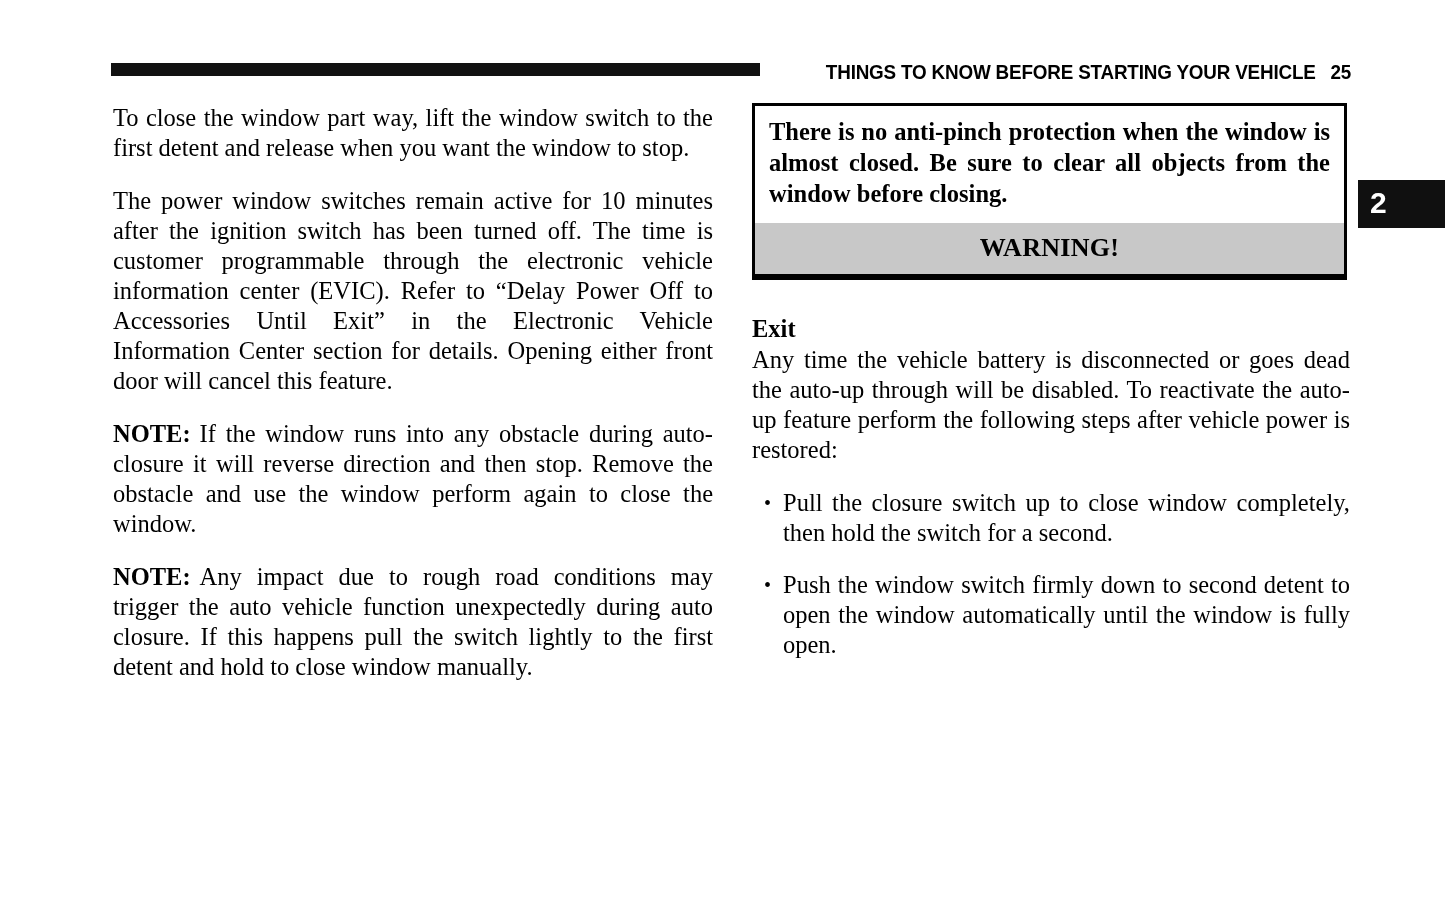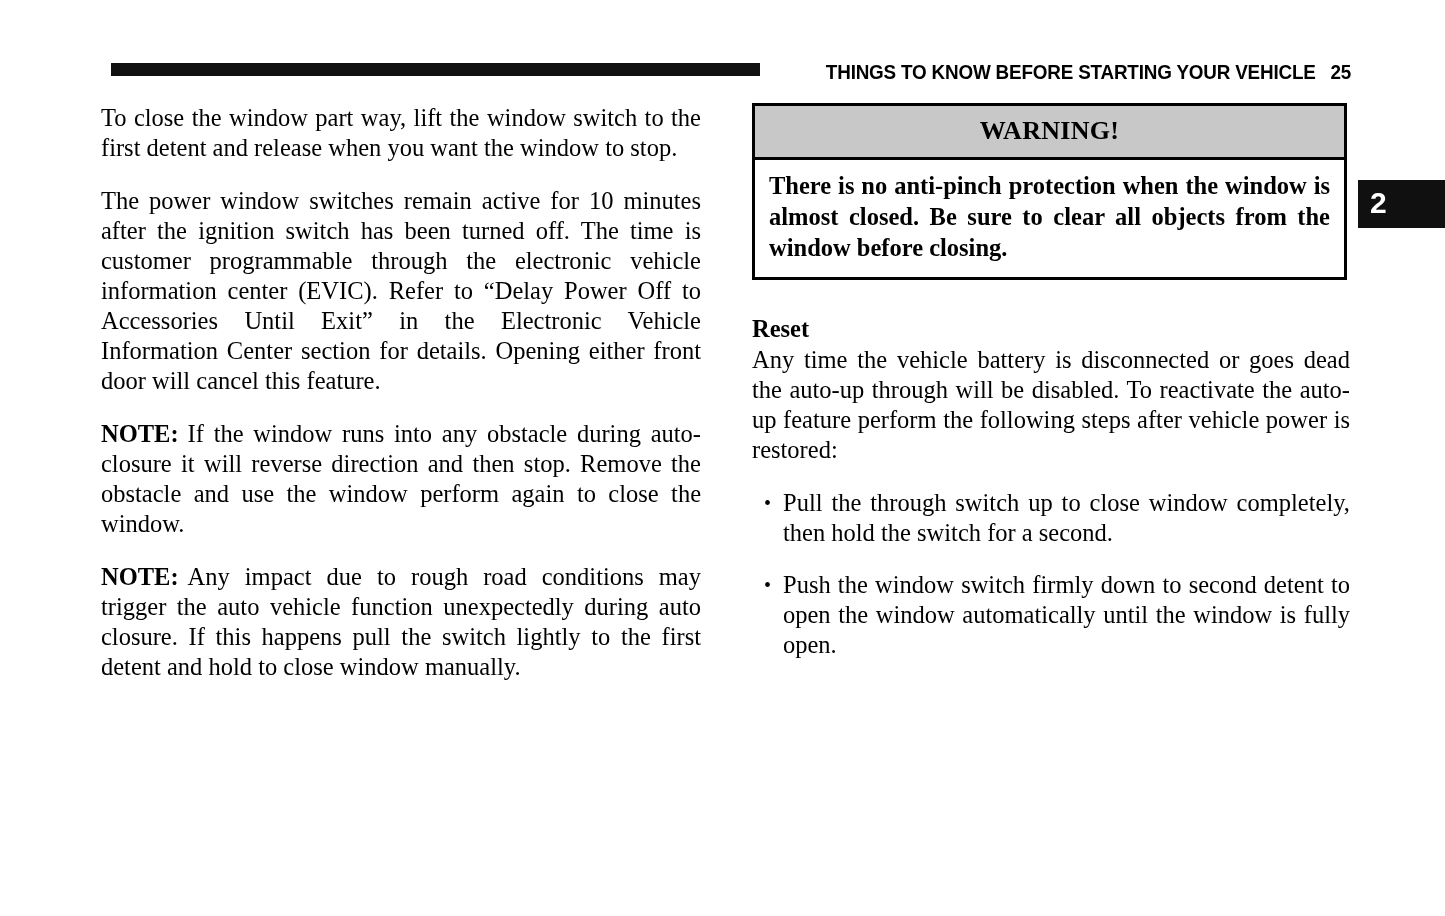--- a/index.html
+++ b/index.html
@@ -67,21 +67,21 @@
     color: #ffffff;
     font-family: "Liberation Sans", sans-serif;
     font-weight: bold;
     font-size: 30px;
     line-height: 1;
   }
 
   
   #column-left {
     position: absolute;
-    left: 101px;
+    left: 113px;
     top: 103px;
     width: 600px;
   }
   #column-right {
     position: absolute;
     left: 752px;
     top: 103px;
     width: 598px;
   }
 
@@ -199,34 +199,34 @@
 
   <p class="body">
     <span class="lead">NOTE:</span><span class="lead-gap"></span><span>Any impact due to rough road conditions may trigger the auto vehicle function unexpectedly during auto closure. If this happens pull the switch lightly to the first detent and hold to close window manually.</span>
   </p>
 
 </div>
 
 <div id="column-right">
 
   <div id="warning-box">
-    <div id="warning-heading">WARNING!</div>
     <div id="warning-body">
       <p id="warning-text">There is no anti-pinch protection when the window is almost closed. Be sure to clear all objects from the window before closing.</p>
     </div>
+    <div id="warning-heading">WARNING!</div>
   </div>
 
-  <h2 class="subhead">Reset</h2>
+  <h2 class="subhead">Exit</h2>
 
   <p class="body">Any time the vehicle battery is disconnected or goes dead the auto-up through will be disabled. To reactivate the auto-up feature perform the following steps after vehicle power is restored:</p>
 
   <ul class="bullets">
     <li>
       <span class="bullet-glyph">•</span>
-      <span>Pull the through switch up to close window completely, then hold the switch for a second.</span>
+      <span>Pull the closure switch up to close window completely, then hold the switch for a second.</span>
     </li>
     <li>
       <span class="bullet-glyph">•</span>
       <span>Push the window switch firmly down to second detent to open the window automatically until the window is fully open.</span>
     </li>
   </ul>
 
 </div>
 
 </body></html>

